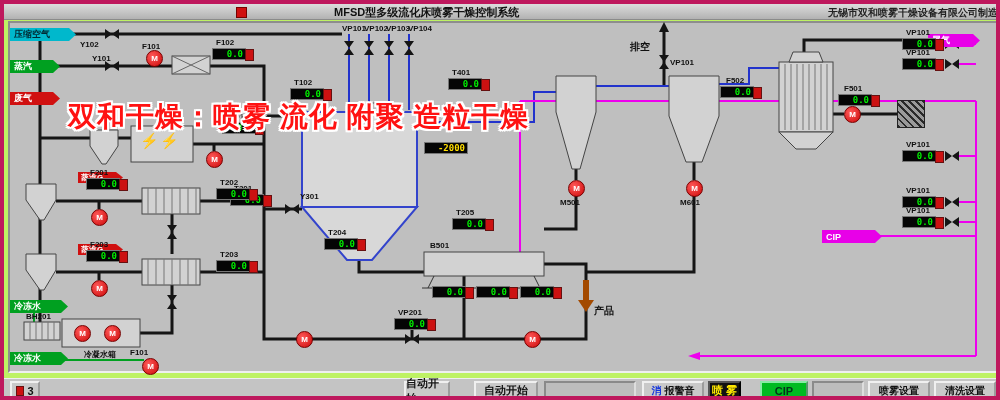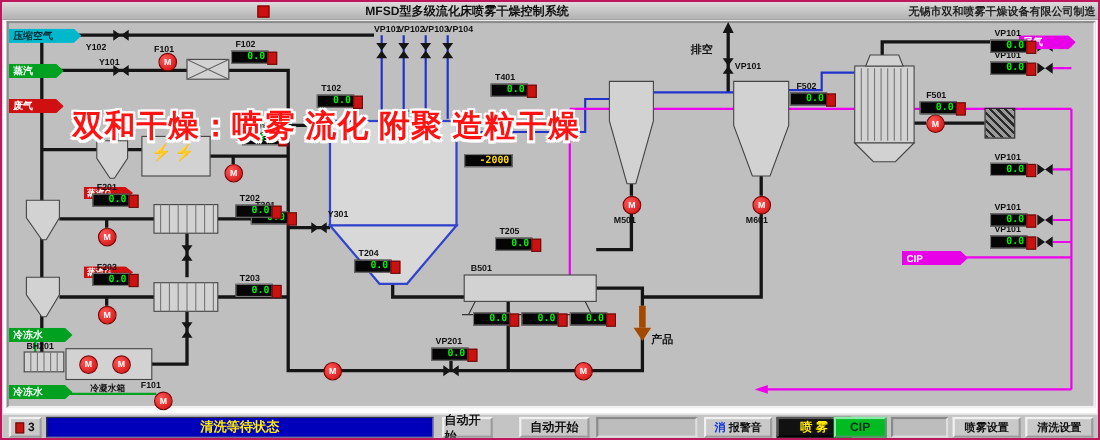--- a/index.html
+++ b/index.html
@@ -1,17 +1,17 @@
 <!DOCTYPE html>
 <html><head>
 <meta charset="utf-8">
 <style>
   html,body{margin:0;padding:0;background:#9a9a9a;}
-  .screen{position:relative;width:1000px;height:400px;background:#ffffff;overflow:hidden;
-          font-family:"Liberation Sans",sans-serif;border:2px solid #be185d;box-sizing:border-box;}
+  .screen{position:relative;width:1000px;height:400px;background:#bef264;overflow:hidden;
+          font-family:"Liberation Sans",sans-serif;border:4px solid #be185d;box-sizing:border-box;}
   .titlebar{position:absolute;left:0;top:0;width:1000px;height:15px;
             background:linear-gradient(#dcdcdc,#b2b2b2);border-bottom:1px solid #8a8a8a;z-index:6;}
   .titlebar .title{position:absolute;left:330px;top:1px;font:bold 11px "Liberation Sans",sans-serif;color:#111;}
   .titlebar .company{position:absolute;right:6px;top:2px;font:bold 10px "Liberation Sans",sans-serif;color:#222;}
   .title-icon{position:absolute;left:232px;top:3px;width:9px;height:9px;background:#d01010;border:1px solid #700;}
   .frame{position:absolute;left:4px;top:17px;width:990px;height:352px;border:2px solid;
          border-color:#8d8d8d #efefef #efefef #8d8d8d;background:#bfbfbf;z-index:0;box-sizing:border-box;}
   svg.pipes{position:absolute;left:0;top:0;z-index:1;}
   .lbl{position:absolute;font:bold 8px "Liberation Sans",sans-serif;color:#101010;white-space:nowrap;z-index:3;}
   .disp{position:absolute;width:34px;height:12px;background:#050505;border:1px solid #777;box-sizing:border-box;
@@ -357,35 +357,32 @@
   <div class="hatch"></div>
 
 
   <div class="wm">双和干燥：喷雾 流化 附聚 造粒干燥</div>
 
   <div class="toolstrip"></div>
   <div class="btn" style="left:6px;width:30px">
     <span class="redic"></span>
     <span>3</span>
   </div>
-  <div class="statusbar">
-    <span>清洗等待状态</span>
-  </div>
   <div class="btn" style="left:400px;width:46px">
       <span>自动开始</span>
     </div>
   <div class="btn" style="left:470px;width:64px">
       <span>自动开始</span>
     </div>
   <div class="panel" style="left:540px;width:92px"></div>
   <div class="btn" style="left:638px;width:62px;font-size:10px">
     <span class="bluec">消</span>
     <span>报警音</span>
   </div>
-  <div class="btn black" style="left:704px;width:68px">
+  <div class="btn black" style="left:704px;width:33px">
       <span>喷 雾</span>
     </div>
   <div class="btn greenb" style="left:756px;width:48px">
       <span>CIP</span>
     </div>
   <div class="panel" style="left:808px;width:52px"></div>
   <div class="btn" style="left:864px;width:62px;font-size:10px">
       <span>喷雾设置</span>
     </div>
   <div class="btn" style="left:930px;width:62px;font-size:10px">

